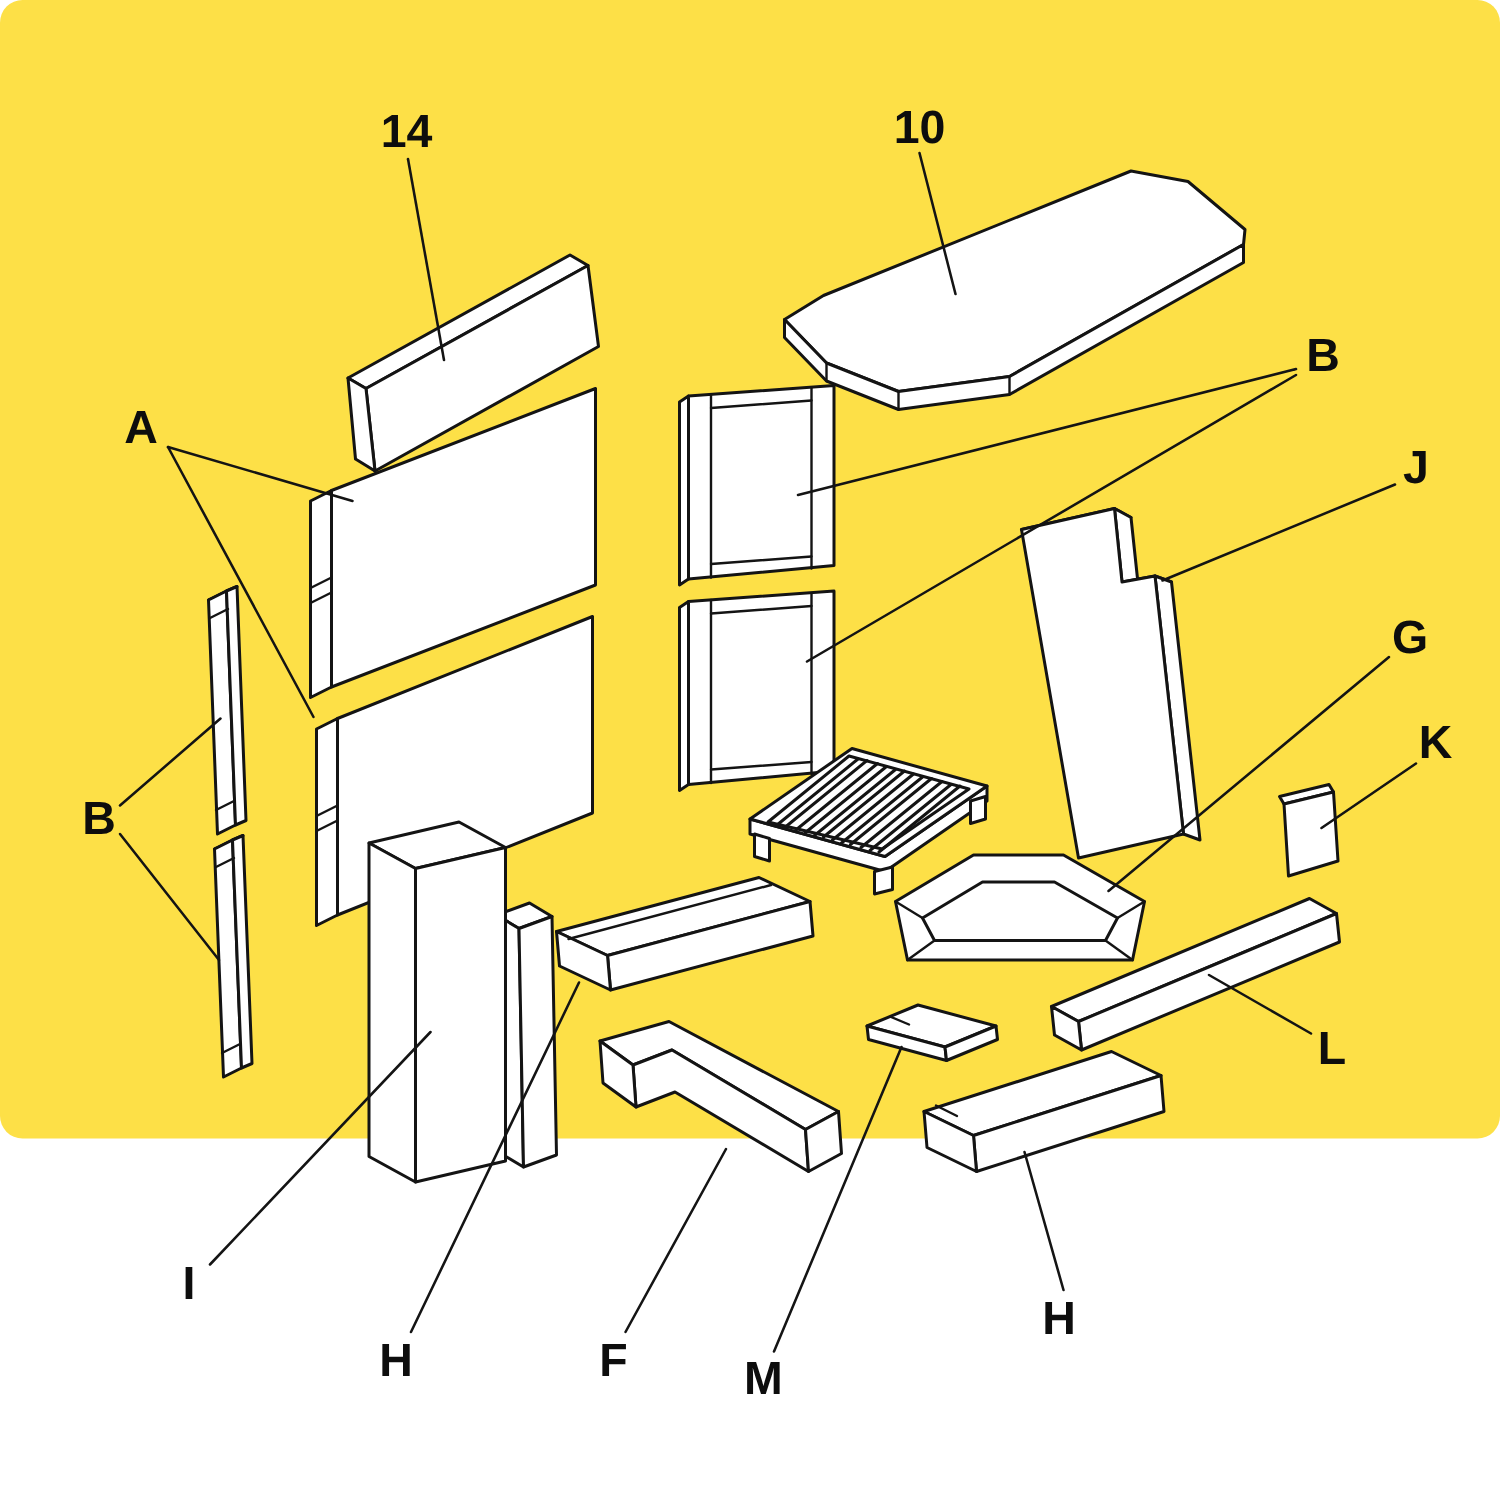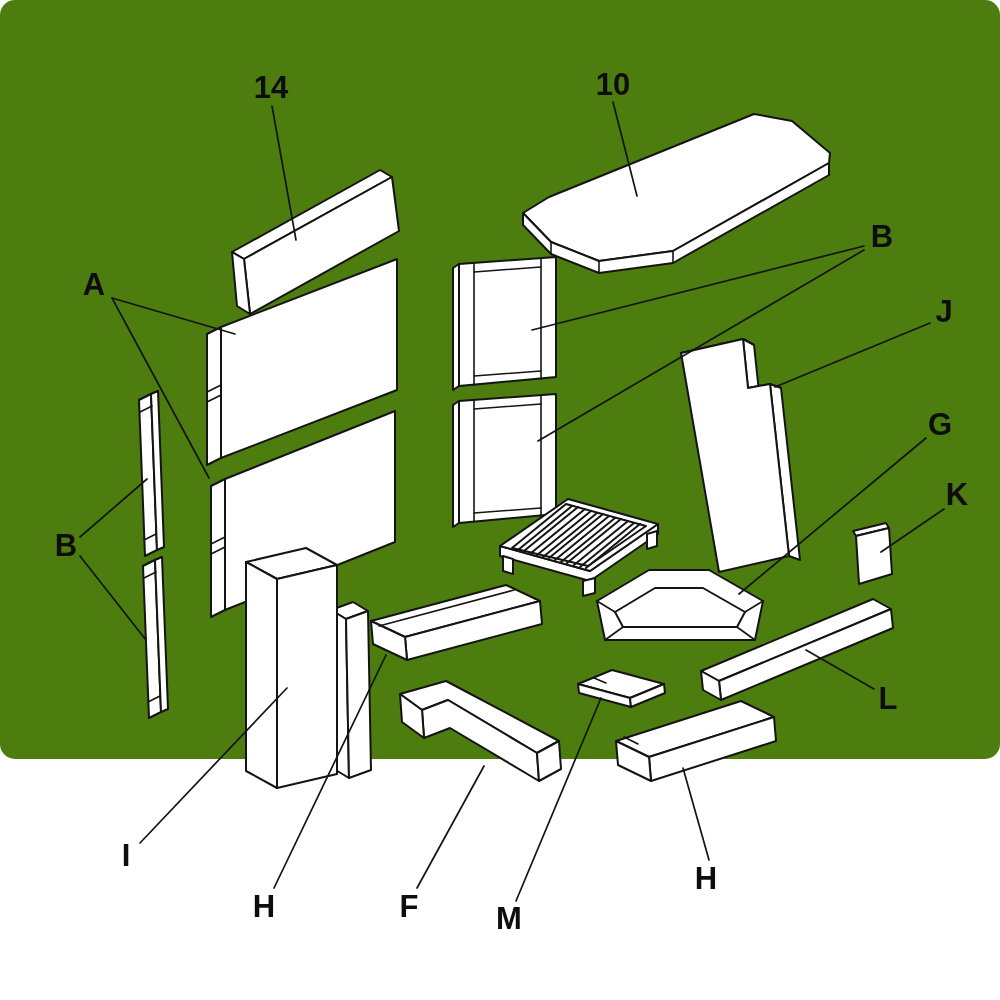--- a/index.html
+++ b/index.html
@@ -8,21 +8,21 @@
     width: 1000px;
     height: 1000px;
     background: #ffffff;
     font-family: "Liberation Sans", sans-serif;
     overflow: hidden;
   }
   .diagram-wrap {
     width: 1000px;
     height: 759px;
     position: relative;
-    background: #4d7c0f;
+    background: #fde047;
     border-radius: 15px;
   }
   svg { display: block; }
   .part polygon, .part path {
     fill: #ffffff;
     stroke: #141414;
     stroke-width: 2;
     stroke-linejoin: round;
     stroke-linecap: round;
   }

